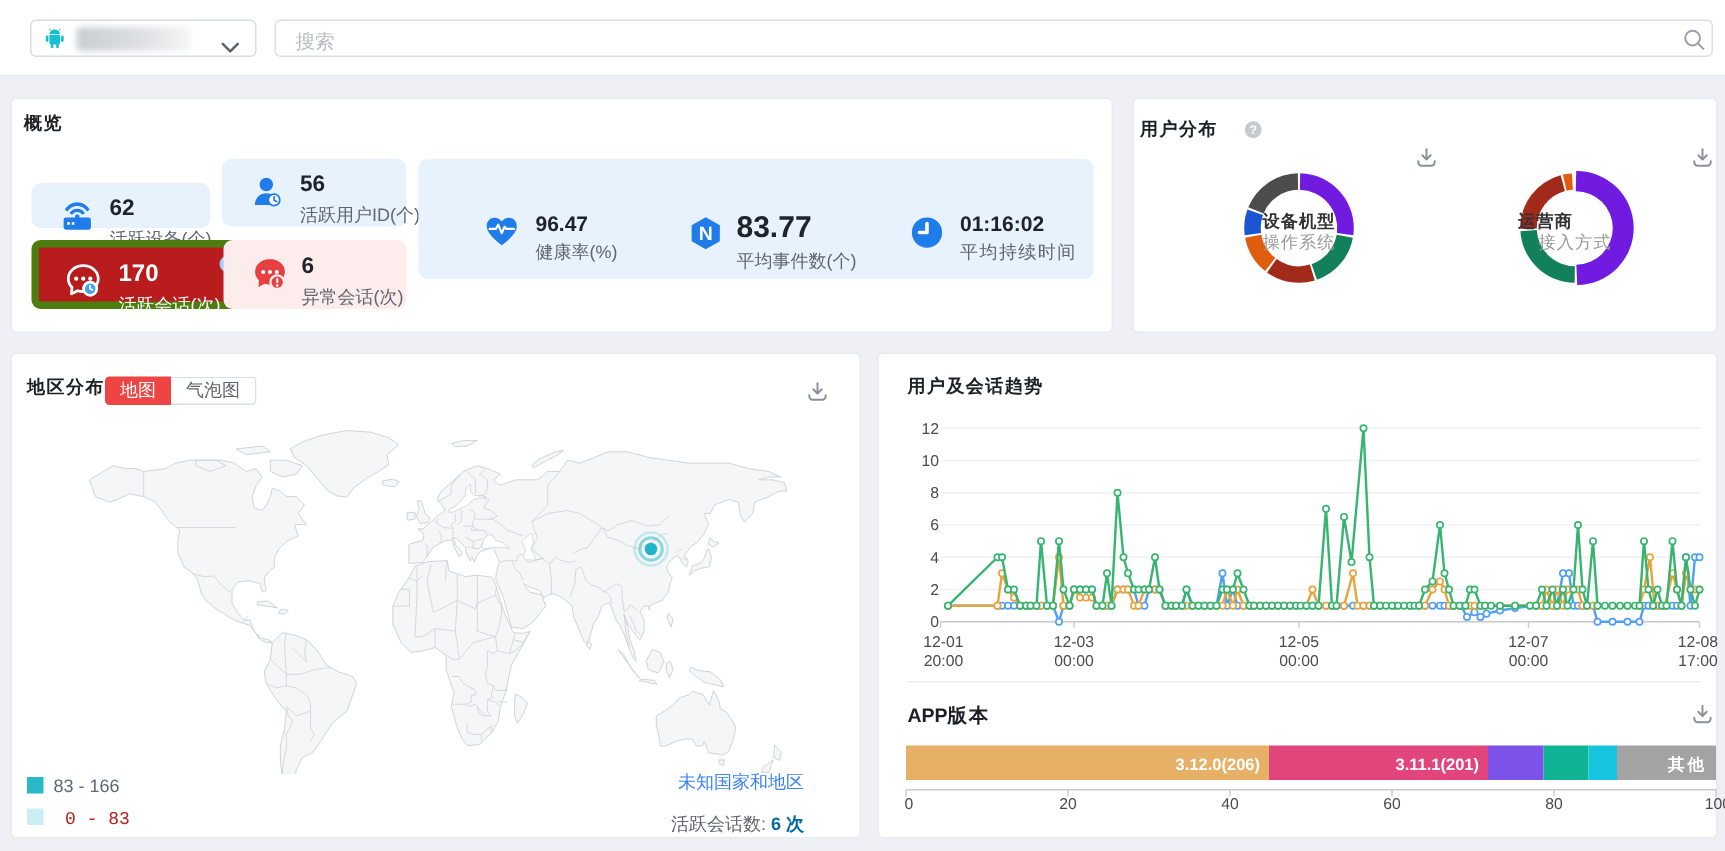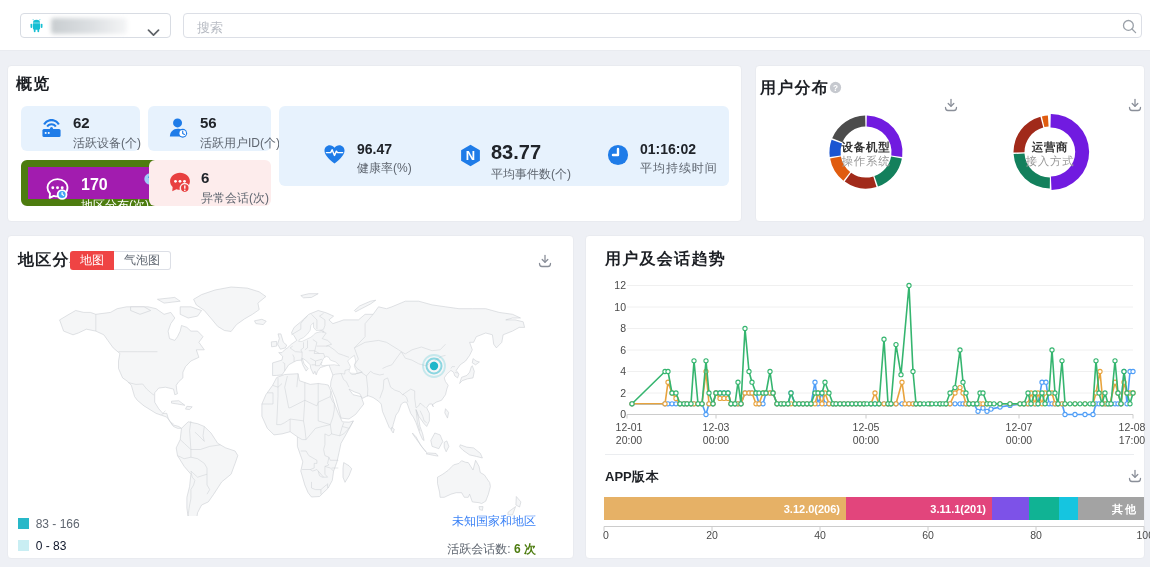--- a/index.html
+++ b/index.html
@@ -1,19 +1,19 @@
 <!DOCTYPE html>
 <html><head><meta charset="utf-8"><style>
 * { margin:0; padding:0; box-sizing:border-box; }
 html,body { width:1150px; height:567px; overflow:hidden; font-family:"Liberation Sans",sans-serif; background:#eef0f5; }
 .cj { letter-spacing:.08em; }
 .cjm { letter-spacing:0; }
 .panel { position:absolute; background:#fff; border:1px solid #e9ebf0; border-radius:4px; }
 .abs { position:absolute; }
-.title { font-size:16px; font-weight:bold; color:#1c1f24; }
+.title { font-size:12px; font-weight:bold; color:#1c1f24; }
 .card { position:absolute; border-radius:6px; background:#e7f2fd; }
 .val { font-size:15px; font-weight:bold; color:#20242a; line-height:1; }
 .lab { font-size:12px; color:#5f6670; margin-top:5px; white-space:nowrap; }
 </style></head>
 <body>
 
 <div class="abs" style="left:0;top:0;width:1150px;height:51px;background:#fff;border-bottom:1px solid #e9ebf0;"></div>
 <div class="abs" style="left:20px;top:13px;width:151px;height:25px;border:1px solid #d8dce3;border-radius:4px;background:#fff;">
   <div class="abs" style="left:8px;top:5px;"><svg width="15" height="14" viewBox="0 0 16 15">
         <g fill="#17bfd3">
@@ -35,21 +35,21 @@
 <div class="abs" style="left:183px;top:13px;width:959px;height:25px;border:1px solid #dcdfe6;border-radius:4px;background:#fff;">
   <span class="abs cjm" style="left:13px;top:5px;font-size:13px;color:#b6bac2;">搜索</span>
   <div class="abs" style="right:4px;top:5px;"><svg width="15" height="15" viewBox="0 0 15 15">
         <circle cx="6.4" cy="6.4" r="4.9" fill="none" stroke="#9aa0a8" stroke-width="1.3"></circle>
         <line x1="10" y1="10" x2="13.6" y2="13.6" stroke="#9aa0a8" stroke-width="1.3" stroke-linecap="round"></line>
       </svg></div>
 </div>
 
 <div class="panel" style="left:7px;top:65px;width:735px;height:157px;">
   <div class="abs title cj" style="left:8px;top:8px;">概览</div>
-  <div class="card" style="left:13px;top:40px;width:119px;height:45px;">
+  <div class="card" style="left:13px;top:56px;width:119px;height:30px;">
     <div class="abs" style="left:19px;top:11px;"><svg width="23" height="22" viewBox="0 0 24 23">
           <g fill="#1f7ce8">
             <path d="M12 2 c4 0 7.3 2.6 8.6 5.2 l-1.9 1.1 C17.6 6.2 15 4.5 12 4.5 s-5.6 1.7-6.7 3.8 L3.4 7.2 C4.7 4.6 8 2 12 2 Z"></path>
             <path d="M12 6.5 c2.4 0 4.5 1.4 5.4 3 l-1.9 1.1 c-.7-1.1-2-1.9-3.5-1.9 s-2.8.8-3.5 1.9 L6.6 9.5 C7.5 7.9 9.6 6.5 12 6.5 Z"></path>
             <circle cx="12" cy="12" r="1.6"></circle>
             <rect x="2.5" y="12.5" width="19" height="8.5" rx="1.6"></rect>
             <rect x="5" y="15.8" width="1.8" height="1.8" fill="#fff"></rect>
             <rect x="8.2" y="15.8" width="1.8" height="1.8" fill="#fff"></rect>
           </g>
         </svg></div>
@@ -66,34 +66,34 @@
             <circle cx="16.4" cy="17" r="4.6" fill="#1f7ce8"></circle>
             <circle cx="16.4" cy="17" r="3.4" fill="#fff"></circle>
             <path d="M16.4 14.8 v2.4 l1.8 1 " stroke="#1f7ce8" stroke-width="1.2" fill="none" stroke-linecap="round"></path>
           </g>
         </svg></div>
     <div class="abs" style="left:52px;top:9px;">
         <div class="val">56</div>
         <div class="lab"><span class="cjm">活跃用户ID(个)</span></div>
       </div>
   </div>
-  <div class="card" style="left:13px;top:94px;width:148px;height:46px;background:#a21caf;border:7px solid #4d7c0f;">
+  <div class="card" style="left:13px;top:94px;width:148px;height:46px;background:#b91c1c;border:5px solid #4d7c0f;">
     <div class="abs" style="left:17px;top:10px;"><svg width="25" height="24" viewBox="0 0 26 25">
           <g>
             <path d="M13 2.2 c-5.8 0-10.4 4-10.4 9 0 2.3 1 4.4 2.6 6 l-.4 4.6 4.3-2.2 c1.2.4 2.5.6 3.9.6 5.8 0 10.4-4 10.4-9 s-4.6-9-10.4-9 Z" fill="none" stroke="#fff" stroke-width="1.9" stroke-linejoin="round"></path>
             <circle cx="8.1" cy="11.2" r="1.5" fill="#fff"></circle>
             <circle cx="13" cy="11.2" r="1.5" fill="#fff"></circle>
             <circle cx="17.9" cy="11.2" r="1.5" fill="#fff"></circle>
             <circle cx="17.8" cy="18.2" r="4.6" fill="#42a3f5" stroke="#fff" stroke-width="1.9"></circle>
             <path d="M17.8 16.2 v2 l1.5.9" stroke="#fff" stroke-width="1.3" fill="none" stroke-linecap="round"></path>
           </g>
         </svg></div>
     <div class="abs" style="left:53px;top:10px;">
         <div class="val" style="color:#fff;font-size:16px;">170</div>
-        <div class="lab" style="color:#fff;margin-top:4px;"><span class="cjm">地区分布(次)</span></div>
+        <div class="lab" style="color:#fff;margin-top:4px;"><span class="cjm">活跃会话(次)</span></div>
       </div>
     <div class="abs" style="right:6px;top:4px;"><svg width="12" height="12" viewBox="0 0 14 14">
           <circle cx="7" cy="7" r="6.6" fill="#9fcdf8"></circle>
           <text x="7" y="10.5" text-anchor="middle" font-size="9.5" font-weight="bold" fill="#3c92e0" font-family="Liberation Sans">?</text>
         </svg></div>
   </div>
   <div class="card" style="left:141px;top:94px;width:122px;height:46px;background:#fdecec;">
     <div class="abs" style="left:19px;top:11px;"><svg width="24" height="23" viewBox="0 0 26 25">
           <g fill="#e84040">
             <path d="M13 1.8 c-6 0-10.8 4.1-10.8 9.3 0 2.4 1.1 4.6 2.8 6.2 l-.4 4.8 4.5-2.3 c1.2.4 2.6.6 3.9.6 6 0 10.8-4.1 10.8-9.3 s-4.8-9.3-10.8-9.3 Z"></path>
@@ -166,40 +166,40 @@
     <path d="M843.4 180.7 A36.5 36.5 0 0 1 830.1 158.5 L840.9 156.5 A25.5 25.5 0 0 0 850.2 172.0 Z" fill="#e05c0f"></path>
     <path d="M829.8 156.9 A36.5 36.5 0 0 1 831.6 139.7 L842.0 143.4 A25.5 25.5 0 0 0 840.7 155.4 Z" fill="#1b55d2"></path>
     <path d="M832.2 138.2 A36.5 36.5 0 0 1 865.2 115.5 L865.4 126.5 A25.5 25.5 0 0 0 842.4 142.3 Z" fill="#4c4c4c"></path>
   <path d="M1049.8 188.5 A36.5 36.5 0 0 1 1013.6 154.1 L1024.5 153.4 A25.5 25.5 0 0 0 1049.9 177.5 Z" fill="#13805c"></path>
     <path d="M1013.5 152.5 A36.5 36.5 0 0 1 1040.4 116.8 L1043.3 127.4 A25.5 25.5 0 0 0 1024.5 152.3 Z" fill="#a12a1a"></path>
     <path d="M1041.9 116.4 A36.5 36.5 0 0 1 1047.9 115.6 L1048.6 126.5 A25.5 25.5 0 0 0 1044.4 127.1 Z" fill="#e05c0f"></path>
     <path d="M1050.8 114.0 A38 38 0 0 1 1051.5 190.0 L1050.9 176.5 A24.5 24.5 0 0 0 1050.5 127.5 Z" fill="#711be0"></path>
 </svg>
 <div class="abs" style="left:828px;top:140px;width:76px;text-align:center;font-size:11.5px;font-weight:bold;color:#333;"><span style="letter-spacing:.06em;">设备机型</span></div>
 <div class="abs" style="left:828px;top:154px;width:76px;text-align:center;font-size:11.5px;color:#9a9a9a;"><span style="letter-spacing:.06em;">操作系统</span></div>
-<div class="abs" style="left:1012px;top:140px;width:76px;text-align:center;font-size:11.5px;font-weight:bold;color:#333;"><span style="letter-spacing:.06em;">运营商</span></div>
+<div class="abs" style="left:1012px;top:140px;width:76px;text-align:left;font-size:11.5px;font-weight:bold;color:#333;"><span style="letter-spacing:.06em;">运营商</span></div>
 <div class="abs" style="left:1012px;top:154px;width:76px;text-align:center;font-size:11.5px;color:#9a9a9a;"><span style="letter-spacing:.06em;">接入方式</span></div>
 
 <div class="panel" style="left:7px;top:235px;width:567px;height:324px;">
   <div class="abs title" style="left:10px;top:14px;"><span style="letter-spacing:.08em;">地区分布</span></div>
   <div class="abs" style="left:62px;top:15px;height:19px;display:flex;font-size:12px;">
     <div class="cjm" style="background:#ef4444;color:#fff;padding:2px 10px;border-radius:3px 0 0 3px;line-height:15px;">地图</div>
     <div class="cjm" style="background:#fff;color:#5f6670;padding:2px 10px;border:1px solid #dcdfe6;border-left:none;border-radius:0 3px 3px 0;line-height:13px;">气泡图</div>
   </div>
   <div class="abs" style="left:530px;top:18px;"><svg width="14" height="14" viewBox="0 0 14 14">
         <g stroke="#8a8f99" stroke-width="1.3" fill="none" stroke-linecap="round" stroke-linejoin="round">
           <path d="M7 1.5 v6.5"></path>
           <path d="M4.2 5.5 L7 8.3 L9.8 5.5"></path>
           <path d="M1.5 9.5 c0 2.2 1 3 2.5 3 h6 c1.5 0 2.5-.8 2.5-3"></path>
         </g>
       </svg></div>
   <div class="abs" style="left:10px;top:281px;font-size:12px;color:#5f6670;"><span style="display:inline-block;width:11px;height:11px;background:#28b8c8;vertical-align:-1px;"></span>&nbsp; 83 - 166</div>
-  <div class="abs" style="left:10px;top:303px;font-size:12px;color:#0f172a;"><span style="display:inline-block;width:11px;height:11px;background:#c9eef3;vertical-align:-1px;"></span>&nbsp; 0 - 83</div>
+  <div class="abs" style="left:10px;top:303px;font-size:12px;color:#b91c1c;font-family:Liberation Mono, monospace;"><span style="display:inline-block;width:11px;height:11px;background:#c9eef3;vertical-align:-1px;"></span>&nbsp; 0 - 83</div>
   <div class="abs" style="right:37px;top:277px;font-size:12px;color:#3b82f6;"><span class="cjm">未知国家和地区</span></div>
-  <div class="abs" style="right:37px;top:305px;font-size:12px;color:#5f6670;"><span class="cjm">活跃会话数:</span> <span style="color:#4d7c0f;font-weight:bold;"><span class="cjm">6 次</span></span></div>
+  <div class="abs" style="right:37px;top:305px;font-size:12px;color:#5f6670;"><span class="cjm">活跃会话数:</span> <span style="color:#0369a1;font-weight:bold;"><span class="cjm">6 次</span></span></div>
 </div>
 <svg class="abs" style="left:0;top:0;" width="1150" height="567">
     <defs>
       <clipPath id="mapclip">
         <rect x="40" y="280" width="495" height="236"></rect>
       </clipPath>
     </defs>
     <g clip-path="url(#mapclip)">
       <path d="M95.8 314.3 L110.5 312.4 L117.2 308.7 L126.6 306.8 L137.3 306.8 L148.0 306.8 L156.1 308.7 L164.1 314.3 L170.8 312.4 L174.8 318.0 L170.8 323.6 L168.1 331.1 L169.5 338.6 L174.8 340.4 L177.5 336.7 L180.2 331.1 L181.5 325.5 L186.9 327.4 L190.9 331.1 L197.6 331.1 L203.0 336.7 L198.9 342.3 L204.3 349.8 L196.3 349.8 L198.9 357.3 L190.9 361.0 L185.5 366.6 L182.9 372.2 L182.9 377.9 L178.8 381.6 L176.2 385.3 L176.8 390.9 L177.5 393.7 L174.8 394.7 L173.5 389.1 L165.4 387.2 L158.7 388.1 L154.7 392.8 L154.7 402.2 L158.7 408.7 L162.8 413.4 L166.8 413.4 L168.1 418.1 L172.1 424.6 L178.8 426.5 L181.5 428.3 L177.5 428.3 L173.5 426.5 L170.8 422.7 L166.8 417.1 L161.4 415.2 L156.1 413.4 L144.0 405.9 L137.3 400.3 L134.6 396.6 L131.3 385.3 L127.9 381.6 L122.6 377.9 L118.5 368.5 L118.5 361.0 L119.9 353.5 L113.2 347.9 L107.8 340.4 L103.8 334.8 L95.8 331.1 L86.4 329.2 L78.3 333.0 L73.0 334.8 L63.6 331.1 L59.6 319.9 L69.0 314.3 L75.7 310.5 L83.7 312.4 L90.4 312.4 Z" fill="#f5f6f7" stroke="#cbcfd3" stroke-width="0.6"></path>
       <path d="M193.6 299.3 L201.6 294.6 L215.0 290.0 L231.1 287.0 L247.2 288.1 L259.2 291.8 L265.9 296.5 L257.9 303.1 L259.2 309.6 L252.5 314.3 L244.5 318.9 L236.5 324.6 L231.1 331.5 L224.4 330.5 L217.7 326.4 L212.3 319.9 L204.3 310.5 L196.3 304.9 Z" fill="#f5f6f7" stroke="#cbcfd3" stroke-width="0.6"></path>

